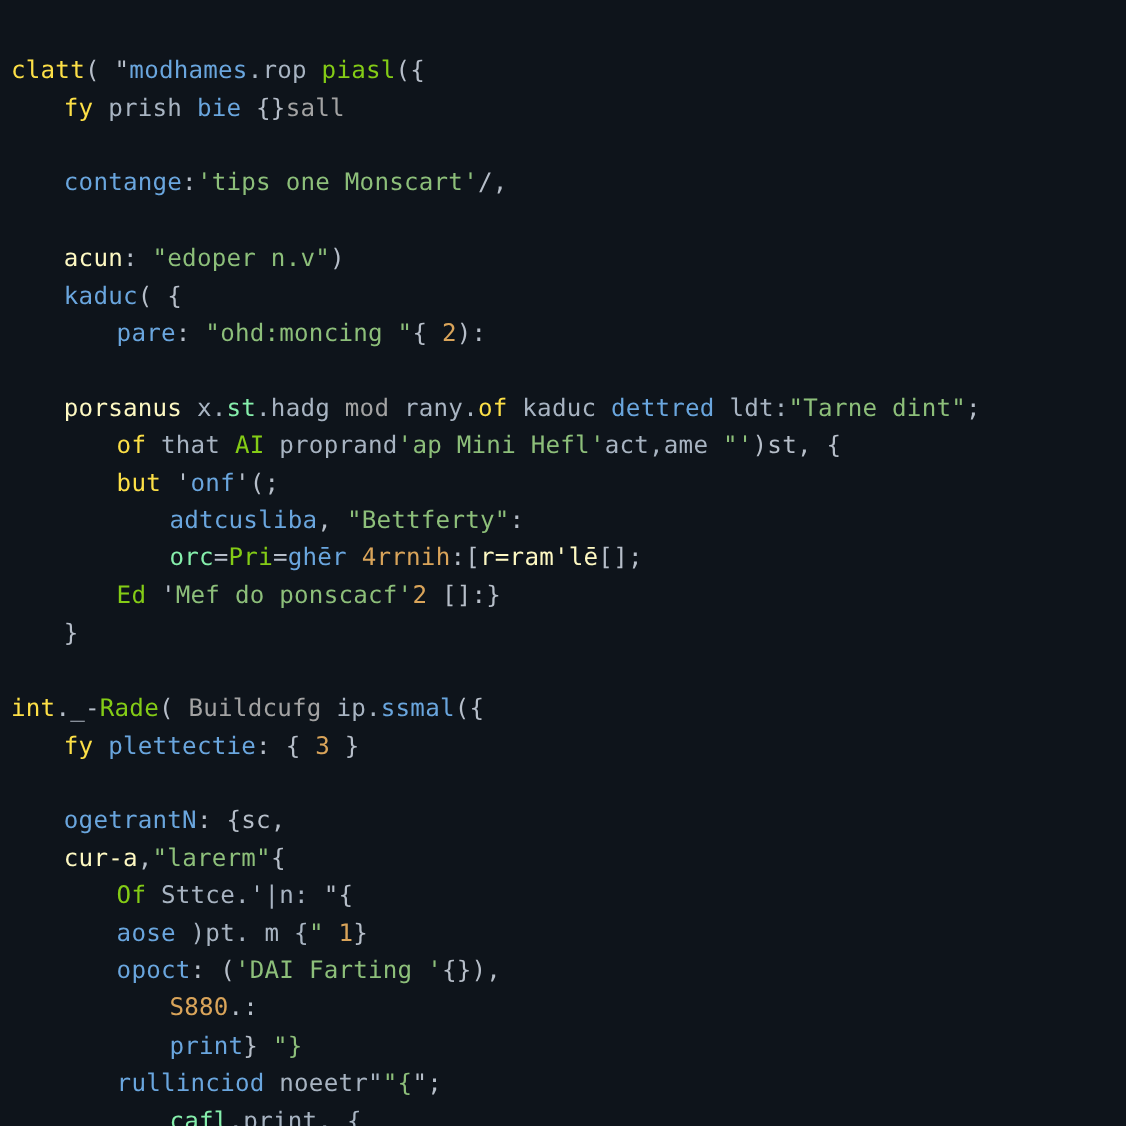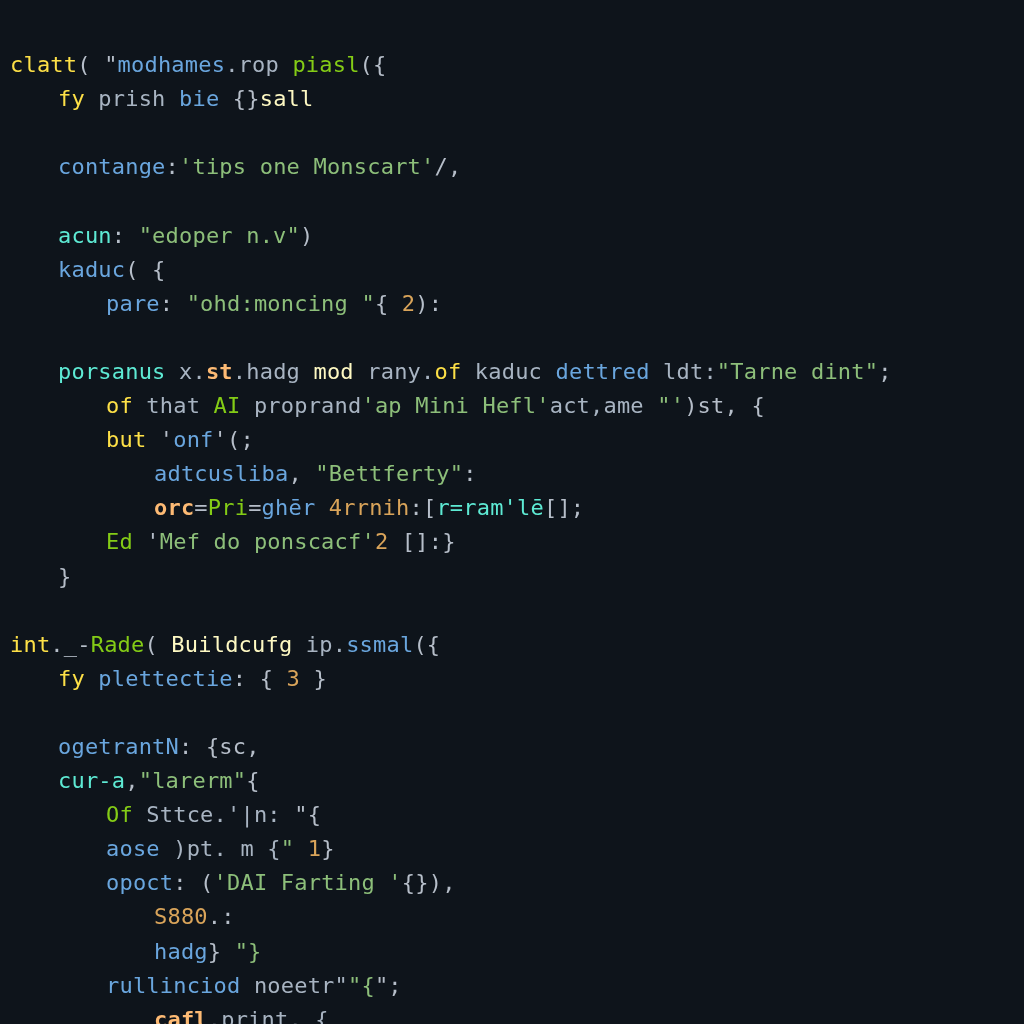--- a/index.html
+++ b/index.html
@@ -18,29 +18,29 @@
     font-size: 22px;
     line-height: 1.55;
     color: #c9d1d9;
     padding: 14px 10px;
     box-sizing: border-box;
     white-space: pre;
     letter-spacing: 0.2px;
   }
   
   .kw   { color: #fde047; }  
-  .fn   { color: #fef9c3; }  
+  .fn   { color: #a3a3a3; }  
   .type { color: #84cc16; }  
   .prop { color: #6aa6de; }  
   .str  { color: #8dbf7a; }  
   .num  { color: #d9a45a; }  
   .pun  { color: #b6bec9; }  
-  .id   { color: #5eead4; }  
+  .id   { color: #fef9c3; }  
   .op   { color: #b6bec9; }
-  .var  { color: #fdba74; font-weight: bold; }  
+  .var  { color: #86efac; }  
   .mut  { color: #a8b4c2; }  
 
   .i1 { padding-left: 48px; display: inline-block; }
   .i2 { padding-left: 96px; display: inline-block; }
   .i3 { padding-left: 144px; display: inline-block; }
 </style>
 </head>
 <body>
 
 <div class="editor">
@@ -63,19 +63,19 @@
 
 <span><span class="kw">int</span><span class="pun">._-</span><span class="type">Rade</span><span class="pun">( </span><span class="fn">Buildcufg</span><span class="mut"> ip.</span><span class="prop">ssmal</span><span class="pun">({</span></span>
 <span class="i1"><span class="kw">fy</span><span class="prop"> plettectie</span><span class="pun">: { </span><span class="num">3</span><span class="pun"> }</span></span>
 
 <span class="i1"><span class="prop">ogetrantN</span><span class="pun">: {sc,</span></span>
 <span class="i1"><span class="id">cur-a</span><span class="pun">,</span><span class="str">"larerm"</span><span class="pun">{</span></span>
 <span class="i2"><span class="type">Of</span><span class="mut"> Sttce.'|n: </span><span class="pun">"{</span></span>
 <span class="i2"><span class="prop">aose</span><span class="mut"> )pt. m {</span><span class="str">" </span><span class="num">1</span><span class="pun">}</span></span>
 <span class="i2"><span class="prop">opoct</span><span class="pun">: (</span><span class="str">'DAI Farting '</span><span class="pun">{}),</span></span>
 <span class="i3"><span class="num">S880</span><span class="pun">.:</span></span>
-<span class="i3"><span class="prop">hadg</span><span class="pun">} </span><span class="str">"}</span></span>
+<span class="i3"><span class="prop">print</span><span class="pun">} </span><span class="str">"}</span></span>
 <span class="i2"><span class="prop">rullinciod</span><span class="mut"> noeetr"</span><span class="str">"{</span><span class="pun">";</span></span>
 <span class="i3"><span class="var">cafl</span><span class="mut">.print, {</span></span>
 
 
 
 </div>
 
 </body></html>

